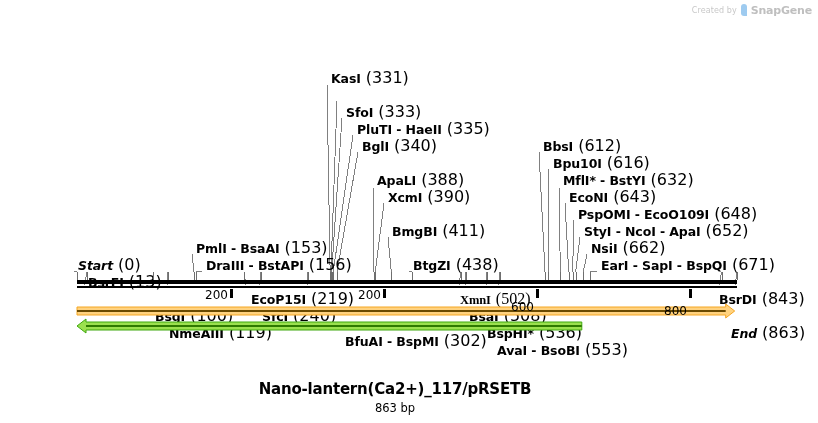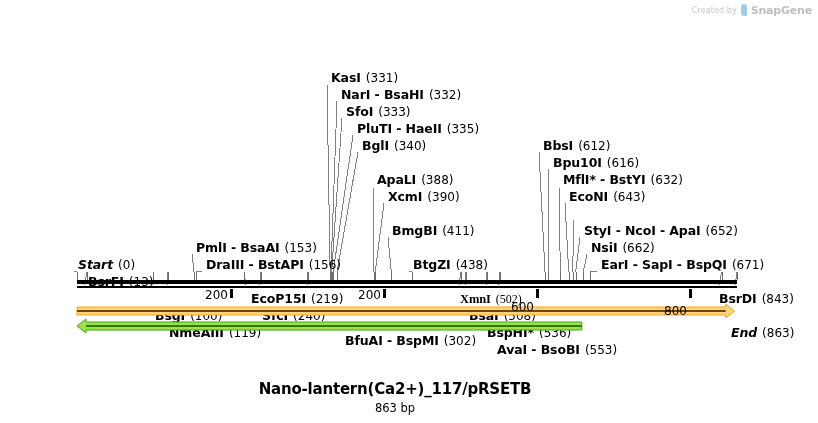--- a/index.html
+++ b/index.html
@@ -56,21 +56,21 @@
   .site-label {
     position: absolute;
     white-space: nowrap;
     font-size: 12.5px;
     font-weight: bold;
     line-height: 14px;
     letter-spacing: -.1px;
   }
   .site-label .pos {
     font-weight: normal;
-    font-size: 12px;
+    font-size: 16px;
     margin-left: 5px;
     letter-spacing: 0;
   }
   .site-label.terminus .nm {
     font-style: italic;
   }
 
   
   #leader-layer {
     position: absolute;
@@ -169,36 +169,36 @@
     <div class="site-label terminus" style="left: 78px; top: 258px;"><span class="nm">Start</span><span class="pos">(0)</span></div>
     <div class="site-label" style="left: 88px; top: 275px;"><span class="nm">BsrFI</span><span class="pos">(13)</span></div>
     <div class="site-label" style="left: 155px; top: 309px;"><span class="nm">BsgI</span><span class="pos">(100)</span></div>
     <div class="site-label" style="left: 169px; top: 326px;"><span class="nm">NmeAIII</span><span class="pos">(119)</span></div>
     <div class="site-label" style="left: 196px; top: 241px;"><span class="nm">PmlI - BsaAI</span><span class="pos">(153)</span></div>
     <div class="site-label" style="left: 206px; top: 258px;"><span class="nm">DraIII - BstAPI</span><span class="pos">(156)</span></div>
     <div class="site-label" style="left: 251px; top: 292px;"><span class="nm">EcoP15I</span><span class="pos">(219)</span></div>
     <div class="site-label" style="left: 262px; top: 309px;"><span class="nm">SfcI</span><span class="pos">(240)</span></div>
     <div class="site-label" style="left: 312px; top: 334px; margin-left: 33px;"><span class="nm">BfuAI - BspMI</span><span class="pos">(302)</span></div>
     <div class="site-label" style="left: 331px; top: 71px;"><span class="nm">KasI</span><span class="pos">(331)</span></div>
-    <div class="site-label" style="left: 341px; top: 88px;"><span class="nm">NarI - BsaHI</span><span class="pos">(332)</span></div>
     <div class="site-label" style="left: 346px; top: 105px;"><span class="nm">SfoI</span><span class="pos">(333)</span></div>
     <div class="site-label" style="left: 357px; top: 122px;"><span class="nm">PluTI - HaeII</span><span class="pos">(335)</span></div>
     <div class="site-label" style="left: 362px; top: 139px;"><span class="nm">BglI</span><span class="pos">(340)</span></div>
     <div class="site-label" style="left: 377px; top: 173px;"><span class="nm">ApaLI</span><span class="pos">(388)</span></div>
     <div class="site-label" style="left: 388px; top: 190px;"><span class="nm">XcmI</span><span class="pos">(390)</span></div>
     <div class="site-label" style="left: 392px; top: 224px;"><span class="nm">BmgBI</span><span class="pos">(411)</span></div>
     <div class="site-label" style="left: 413px; top: 258px;"><span class="nm">BtgZI</span><span class="pos">(438)</span></div>
     <div class="site-label" style="left: 460px; top: 292px; font-family: Liberation Serif, serif;"><span class="nm">XmnI</span><span class="pos">(502)</span></div>
     <div class="site-label" style="left: 469px; top: 309px;"><span class="nm">BsaI</span><span class="pos">(508)</span></div>
     <div class="site-label" style="left: 487px; top: 326px;"><span class="nm">BspHI*</span><span class="pos">(536)</span></div>
     <div class="site-label" style="left: 497px; top: 343px;"><span class="nm">AvaI - BsoBI</span><span class="pos">(553)</span></div>
     <div class="site-label" style="left: 543px; top: 139px;"><span class="nm">BbsI</span><span class="pos">(612)</span></div>
     <div class="site-label" style="left: 553px; top: 156px;"><span class="nm">Bpu10I</span><span class="pos">(616)</span></div>
     <div class="site-label" style="left: 563px; top: 173px;"><span class="nm">MflI* - BstYI</span><span class="pos">(632)</span></div>
     <div class="site-label" style="left: 569px; top: 190px;"><span class="nm">EcoNI</span><span class="pos">(643)</span></div>
+    <div class="site-label" style="left: 578px; top: 207px;"><span class="nm">PspOMI - EcoO109I</span><span class="pos">(648)</span></div>
     <div class="site-label" style="left: 584px; top: 224px;"><span class="nm">StyI - NcoI - ApaI</span><span class="pos">(652)</span></div>
     <div class="site-label" style="left: 591px; top: 241px;"><span class="nm">NsiI</span><span class="pos">(662)</span></div>
     <div class="site-label" style="left: 601px; top: 258px;"><span class="nm">EarI - SapI - BspQI</span><span class="pos">(671)</span></div>
     <div class="site-label" style="left: 719px; top: 292px;"><span class="nm">BsrDI</span><span class="pos">(843)</span></div>
     <div class="site-label terminus" style="left: 731px; top: 326px;"><span class="nm">End</span><span class="pos">(863)</span></div>
   </div>
 
 <svg id="ruler" width="818" height="423" viewBox="0 0 818 423">
     <rect x="77" y="272" width="1" height="8" fill="#6e6e6e" shape-rendering="crispEdges"></rect>
     <rect x="87" y="272" width="1" height="8" fill="#6e6e6e" shape-rendering="crispEdges"></rect>

